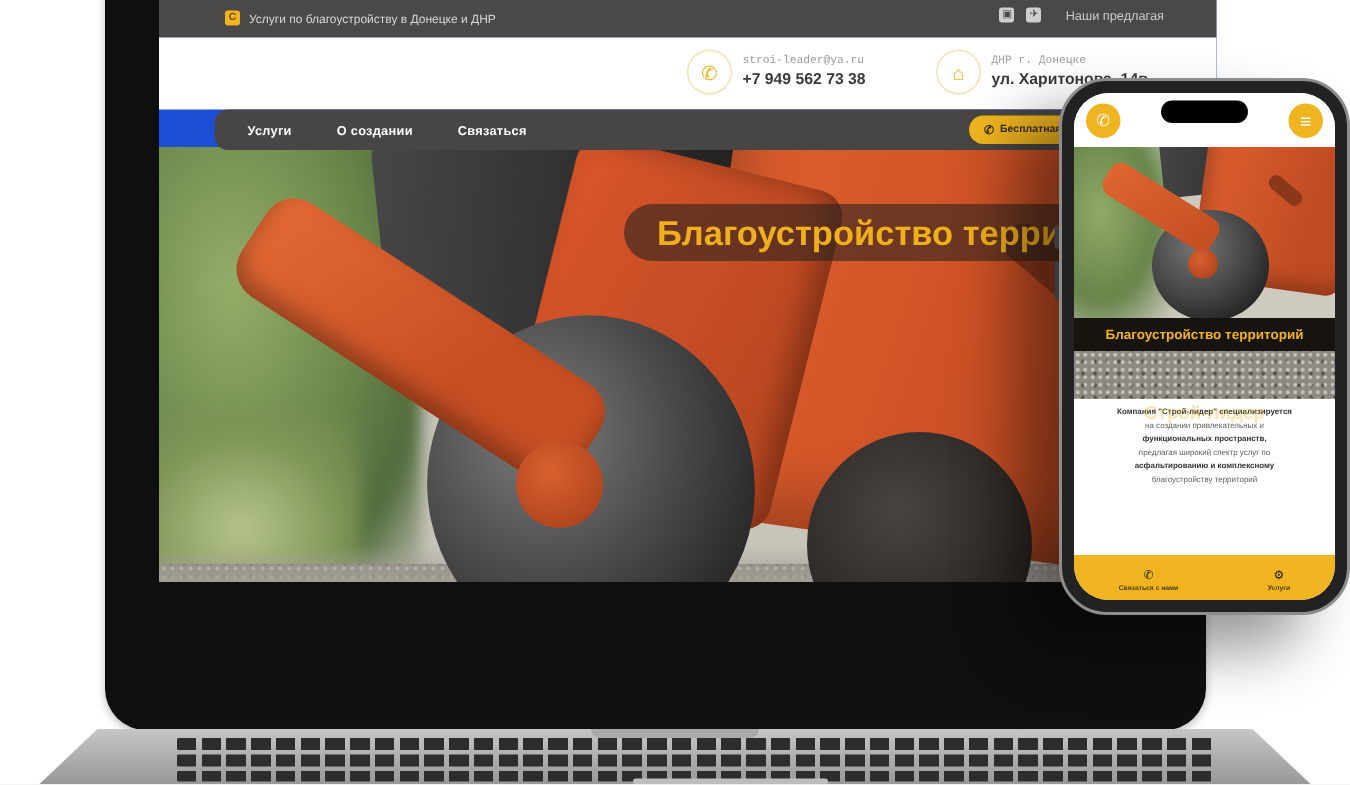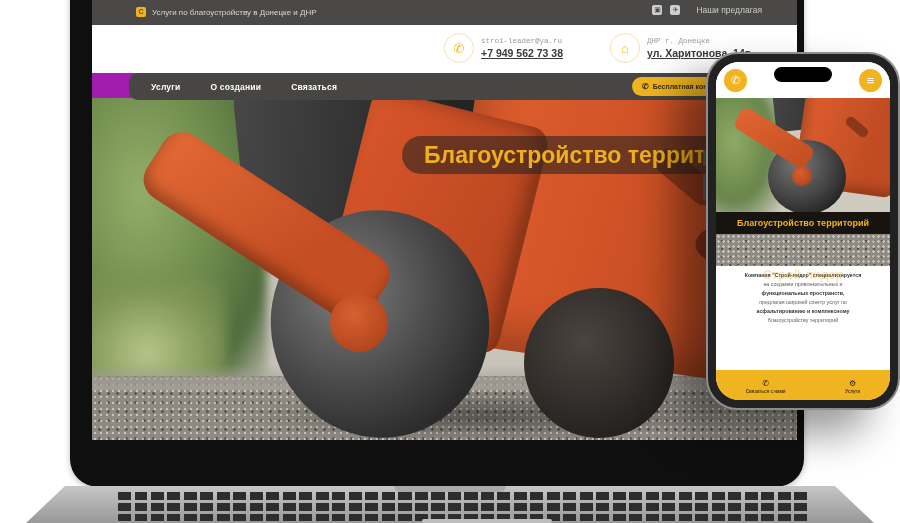--- a/index.html
+++ b/index.html
@@ -1,42 +1,42 @@
 <!DOCTYPE html>
 <html><head>
 <meta charset="utf-8">
 <style>
   * { margin:0; padding:0; box-sizing:border-box; }
   html,body { width:900px; height:523px; background:#fff; font-family:"Liberation Sans", sans-serif; overflow:hidden; }
   .stage { position:relative; width:900px; height:523px; background:#fff; overflow:hidden; }
 
   
   .laptop-lid { position:absolute; left:70px; top:-44px; width:734px; height:531px; background:#0f0f0f; border-radius:28px; box-shadow:0 2px 6px rgba(0,0,0,.25); }
-  .laptop-screen { position:absolute; left:92px; top:0; width:705px; height:440px; background:#a21caf; overflow:hidden; }
+  .laptop-screen { position:absolute; left:106px; top:0; width:705px; height:388px; background:#1d4ed8; overflow:hidden; }
   .deck { position:absolute; left:26px; top:486px; width:848px; height:37px; background:linear-gradient(#c6c6c6,#989898); clip-path:polygon(4.6% 0,95.4% 0,100% 100%,0 100%); }
   .hinge-notch { position:absolute; left:50%; top:0; transform:translateX(-50%); width:112px; height:6px; background:#a9a9a9; border-radius:0 0 6px 6px; }
   .krow { position:absolute; left:92px; width:692px; height:8px; background:repeating-linear-gradient(90deg,#2d2d2d 0 13px, rgba(0,0,0,0) 13px 16.5px); border-radius:1px; }
   .krow.r1 { top:6px; } .krow.r2 { top:17px; } .krow.r3 { top:28px; height:7px; }
   .trackpad { position:absolute; left:396px; top:33px; width:130px; height:4px; background:#bdbdbd; border-radius:2px; }
 
   
   .browser-bar { position:absolute; left:0; top:0; width:705px; height:25px; background:#4a4947; }
   .favicon { position:absolute; left:44px; top:7px; width:10px; height:10px; background:#efb41f; border-radius:2px; color:#6b4b00; font-size:7px; line-height:10px; text-align:center; font-weight:bold; }
   .tab-title { position:absolute; left:60px; top:8px; font-size:8px; color:#d8d8d8; white-space:nowrap; max-width:300px; overflow:hidden; }
   .bar-right { position:absolute; right:35px; top:5px; display:flex; align-items:center; gap:8px; }
   .mini-ico { width:10px; height:10px; background:#cfcfcf; border-radius:2px; color:#4a4947; font-size:7px; line-height:10px; text-align:center; }
   .contacts-link { font-size:8.5px; color:#cccccc; margin-left:8px; white-space:nowrap; }
 
   
   .site-header { position:absolute; left:0; top:25px; width:705px; height:48px; background:#fff; }
   .contact-group { position:absolute; top:8px; display:flex; align-items:center; gap:7px; }
   .cg1 { left:352px; } .cg2 { left:518px; }
   .round-ico { width:30px; height:30px; border-radius:50%; border:1px solid #f3e2b2; color:#efb41f; font-size:13px; display:flex; align-items:center; justify-content:center; background:#fff; }
   .cg-line1 { font-size:7.5px; color:#9b9b9b; margin-bottom:2px;font-family:Liberation Mono, monospace; }
-  .cg-line2 { font-size:10.5px; font-weight:700; color:#3a3a3a; white-space:nowrap;text-decoration:underline; }
+  .cg-line2 { font-size:10.5px; font-weight:700; color:#3a3a3a; white-space:nowrap; }
 
   
   .navbar { position:absolute; left:37px; top:73px; width:632px; height:27px; background:#474645; border-radius:9px; display:flex; align-items:center; padding-left:22px; gap:30px; z-index:3; }
   .nav-item { font-size:8.5px; font-weight:700; color:#ffffff; letter-spacing:.2px; white-space:nowrap; cursor:pointer; }
   .cta-btn { position:absolute; right:9px; top:4px; height:19px; background:#efb41f; border:none; border-radius:10px; display:flex; align-items:center; gap:4px; padding:0 10px; font-size:7px; font-weight:700; color:#3a2d12; white-space:nowrap; max-width:120px; overflow:hidden; }
   .cta-ico { font-size:8px; }
 
   
   .hero { position:absolute; left:0; top:98px; width:705px; height:350px; background:#c9c4ba; overflow:hidden; z-index:1; }
   .hero > div { position:absolute; }

